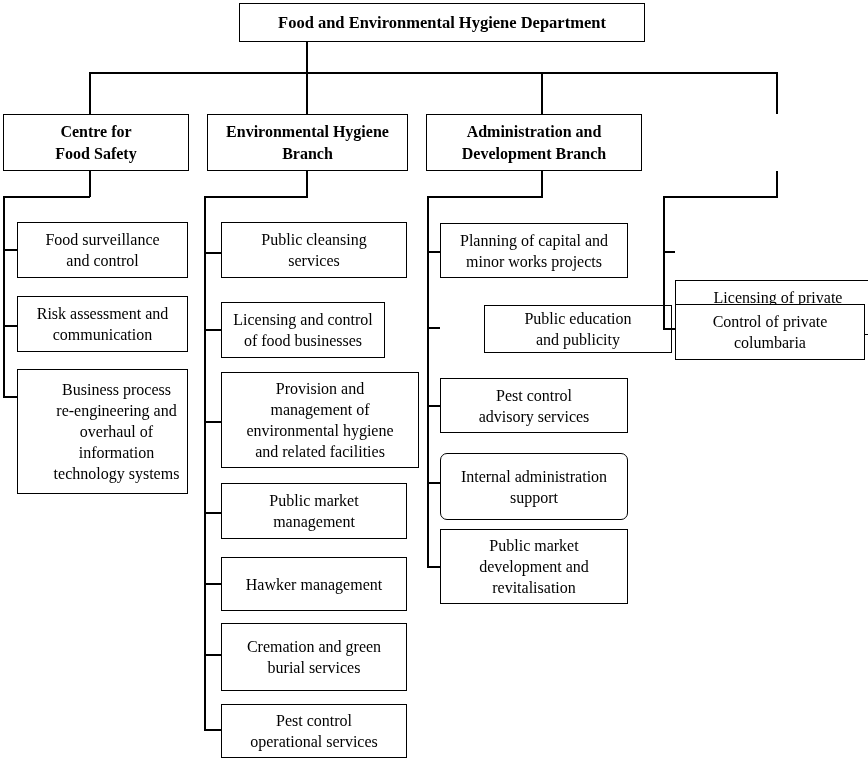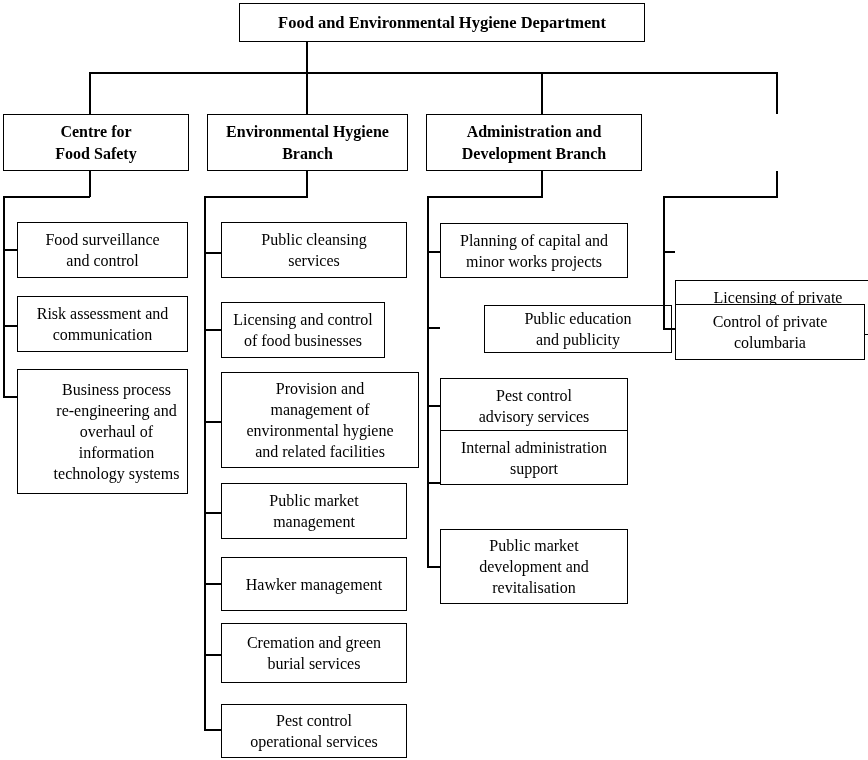--- a/index.html
+++ b/index.html
@@ -74,41 +74,41 @@
 services</div>
   <div class="node" style="left:221px;top:302px;width:164px;height:56px;">Licensing and control
 of food businesses</div>
   <div class="node" style="left:221px;top:372px;width:198px;height:96px;">Provision and
 management of
 environmental hygiene
 and related facilities</div>
   <div class="node" style="left:221px;top:483px;width:186px;height:56px;">Public market
 management</div>
   <div class="node" style="left:221px;top:557px;width:186px;height:54px;">Hawker management</div>
-  <div class="node" style="left:221px;top:623px;width:186px;height:60px;">Cremation and green
+  <div class="node" style="left:221px;top:623px;width:186px;height:68px;">Cremation and green
 burial services</div>
   <div class="node" style="left:221px;top:704px;width:186px;height:54px;">Pest control
 operational services</div>
 
   <div class="ln vln" style="left:541px;top:171px;height:26px;"></div>
   <div class="ln hln" style="left:427px;top:196px;width:116px;"></div>
   <div class="ln vln" style="left:427px;top:196px;height:372px;"></div>
   <div class="ln hln" style="left:427px;top:251px;width:13px;"></div>
   <div class="ln hln" style="left:427px;top:327px;width:13px;"></div>
   <div class="ln hln" style="left:427px;top:405px;width:13px;"></div>
   <div class="ln hln" style="left:427px;top:482px;width:13px;"></div>
   <div class="ln hln" style="left:427px;top:566px;width:13px;"></div>
 
   <div class="node" style="left:440px;top:223px;width:188px;height:55px;">Planning of capital and
 minor works projects</div>
   <div class="node" style="left:440px;top:305px;width:188px;height:48px;margin-left:44px;">Public education
 and publicity</div>
   <div class="node" style="left:440px;top:378px;width:188px;height:55px;">Pest control
 advisory services</div>
-  <div class="node" style="left:440px;top:430px;width:188px;height:55px;">Internal administration
+  <div class="node" style="left:440px;top:453px;width:188px;height:67px;border-radius:7px;">Internal administration
 support</div>
   <div class="node" style="left:440px;top:529px;width:188px;height:75px;">Public market
 development and
 revitalisation</div>
 
   <div class="ln vln" style="left:776px;top:171px;height:26px;"></div>
   <div class="ln hln" style="left:663px;top:196px;width:115px;"></div>
   <div class="ln vln" style="left:663px;top:196px;height:133px;"></div>
   <div class="ln hln" style="left:663px;top:251px;width:12px;"></div>
   <div class="ln hln" style="left:663px;top:328px;width:12px;"></div>

